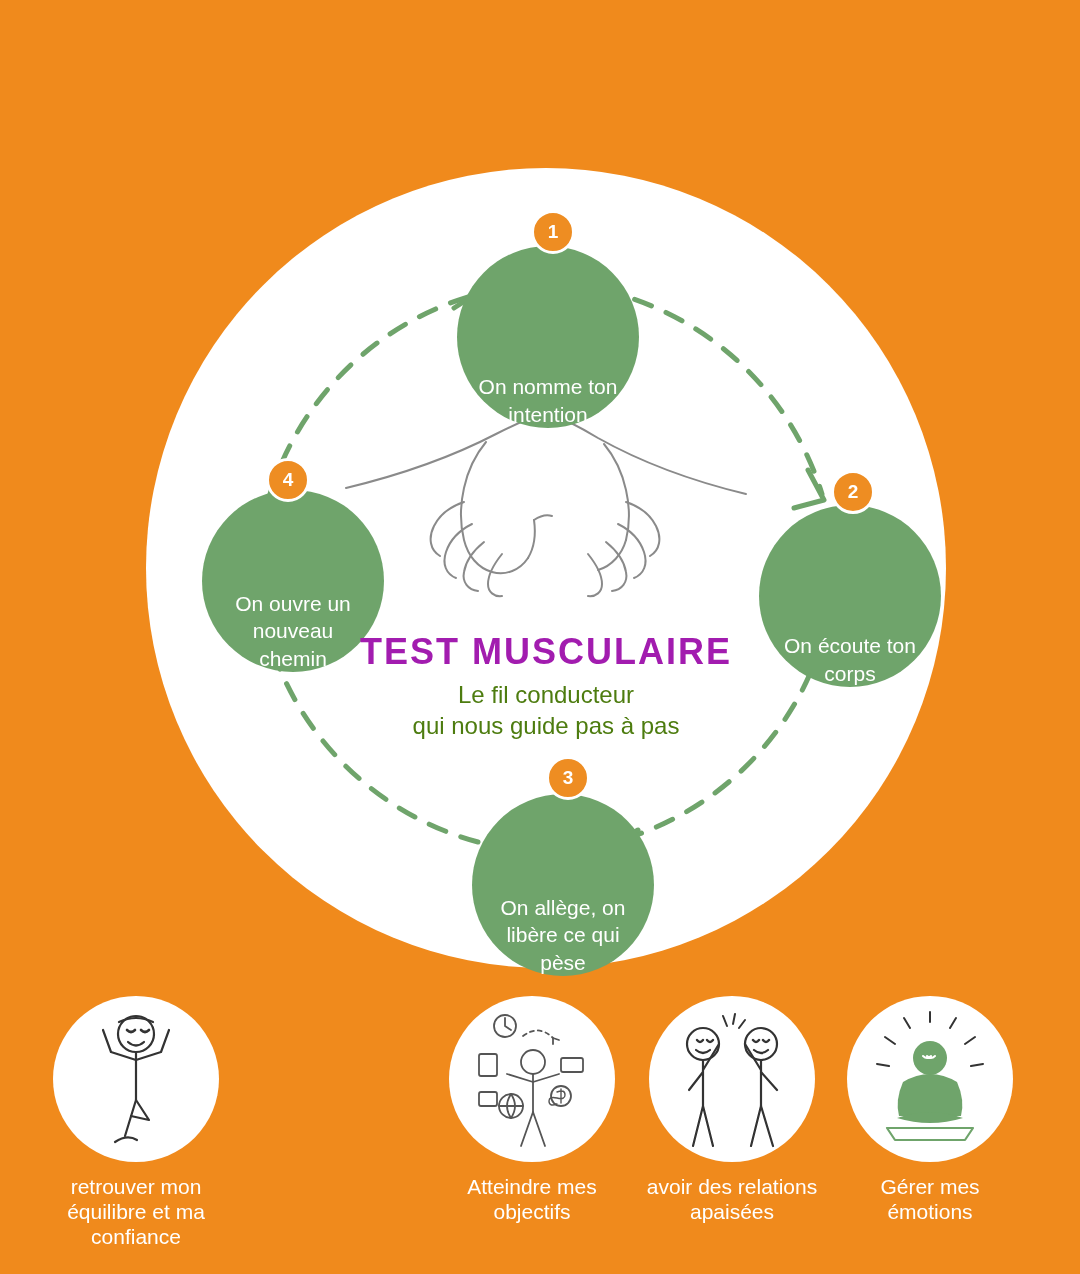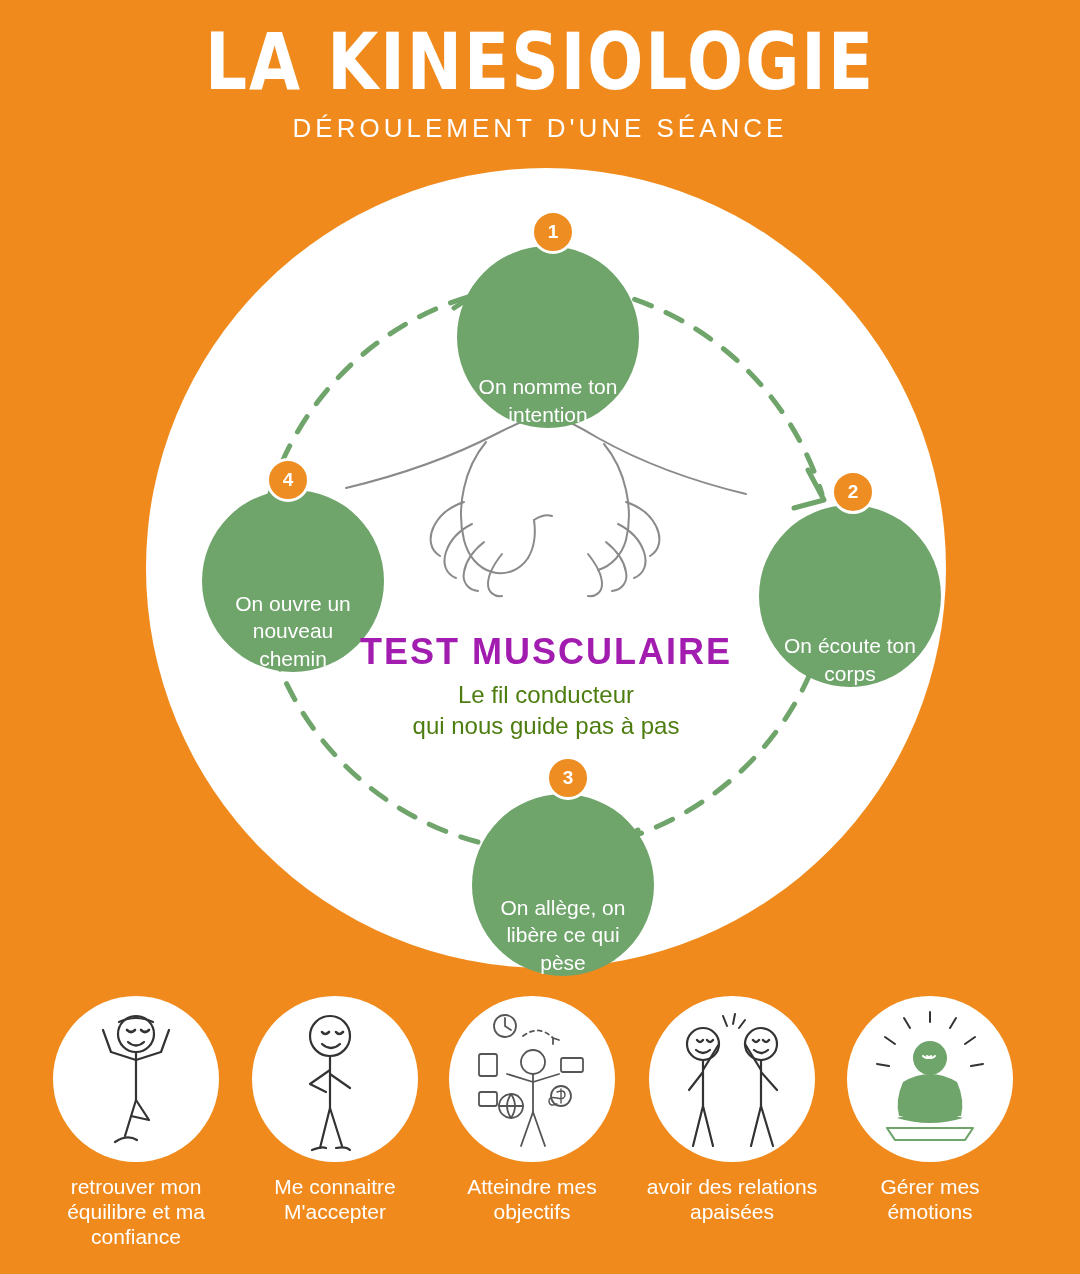--- a/index.html
+++ b/index.html
@@ -176,24 +176,20 @@
     width: 1080px;
     height: 14px;
     background: #F08A1C;
   }
 </style>
 </head>
 <body>
 
 <div class="page">
 
-  <div class="header">
-    <div class="title">LA KINESIOLOGIE</div>
-    <div class="subtitle">DÉROULEMENT D'UNE SÉANCE</div>
-  </div>
 
   <div class="wheel">
 
     <svg class="hands" viewBox="0 0 420 210">
       <g fill="none" stroke="#8a8a8a" stroke-width="2" stroke-linecap="round" stroke-linejoin="round">
         <path d="M10 90 C60 78 110 62 160 36 C180 26 198 18 210 14"></path>
         <path d="M210 14 C224 19 242 28 262 40 C312 68 360 84 410 96"></path>
         <path d="M150 44 C140 56 132 72 128 90 C124 108 124 126 128 142 C132 158 142 170 156 174 C170 178 184 172 192 160"></path>
         <path d="M192 160 C198 150 200 136 198 122"></path>
         <path d="M128 104 C116 108 104 116 98 128 C92 140 94 152 104 158"></path>
@@ -271,39 +267,20 @@
             <path d="M83 64 L108 56 L116 34"></path>
             <path d="M83 104 L72 140"></path>
             <path d="M83 104 L96 124 L78 120"></path>
             <path d="M62 146 q12 -8 22 -2"></path>
           </g>
         </svg>
       </div>
       <div class="b-label">retrouver mon équilibre et ma confiance</div>
     </div>
 
-    <div class="benefit b2">
-      <div class="b-circle">
-        <svg viewBox="0 0 166 166" width="166" height="166">
-          <g fill="none" stroke="#333" stroke-width="2.2" stroke-linecap="round" stroke-linejoin="round">
-            <circle cx="78" cy="40" r="20"></circle>
-            <path d="M70 36 q3 4 7 0 M84 36 q3 4 7 0" stroke-width="2.6"></path>
-            <path d="M70 48 q9 8 18 0"></path>
-            <path d="M78 60 L78 112"></path>
-            <path d="M78 74 L58 88 L74 96"></path>
-            <path d="M78 78 L98 92"></path>
-            <path d="M78 112 L68 152"></path>
-            <path d="M78 112 L90 150"></path>
-            <path d="M60 154 q10 -4 14 -2"></path>
-            <path d="M84 152 q10 -2 14 2"></path>
-          </g>
-        </svg>
-      </div>
-      <div class="b-label">Me connaitre M'accepter</div>
-    </div>
 
     <div class="benefit b3">
       <div class="b-circle">
         <svg viewBox="0 0 166 166" width="166" height="166">
           <g fill="none" stroke="#555" stroke-width="1.8" stroke-linecap="round" stroke-linejoin="round">
             <circle cx="84" cy="66" r="12"></circle>
             <path d="M84 78 L84 116"></path>
             <path d="M84 86 L58 78 M84 86 L110 78"></path>
             <path d="M84 116 L72 150 M84 116 L96 150"></path>
             <circle cx="56" cy="30" r="11"></circle>

